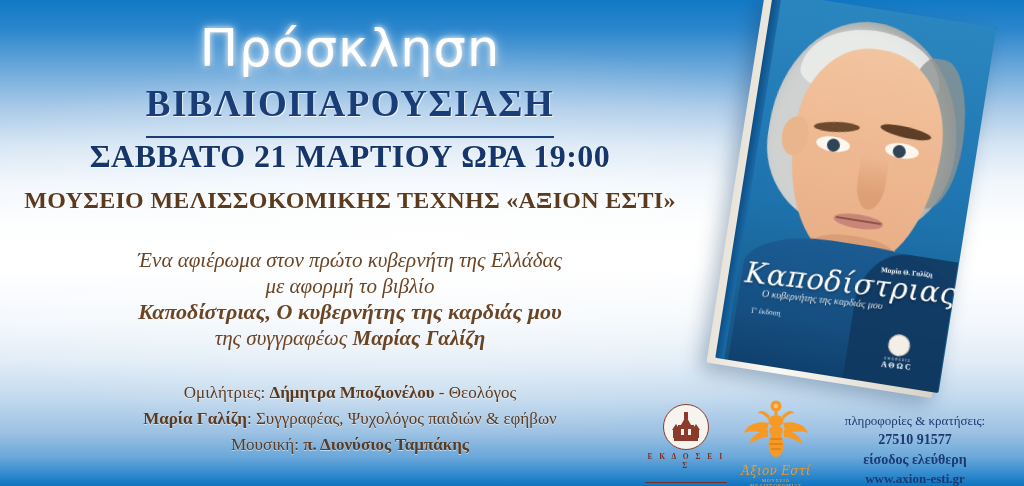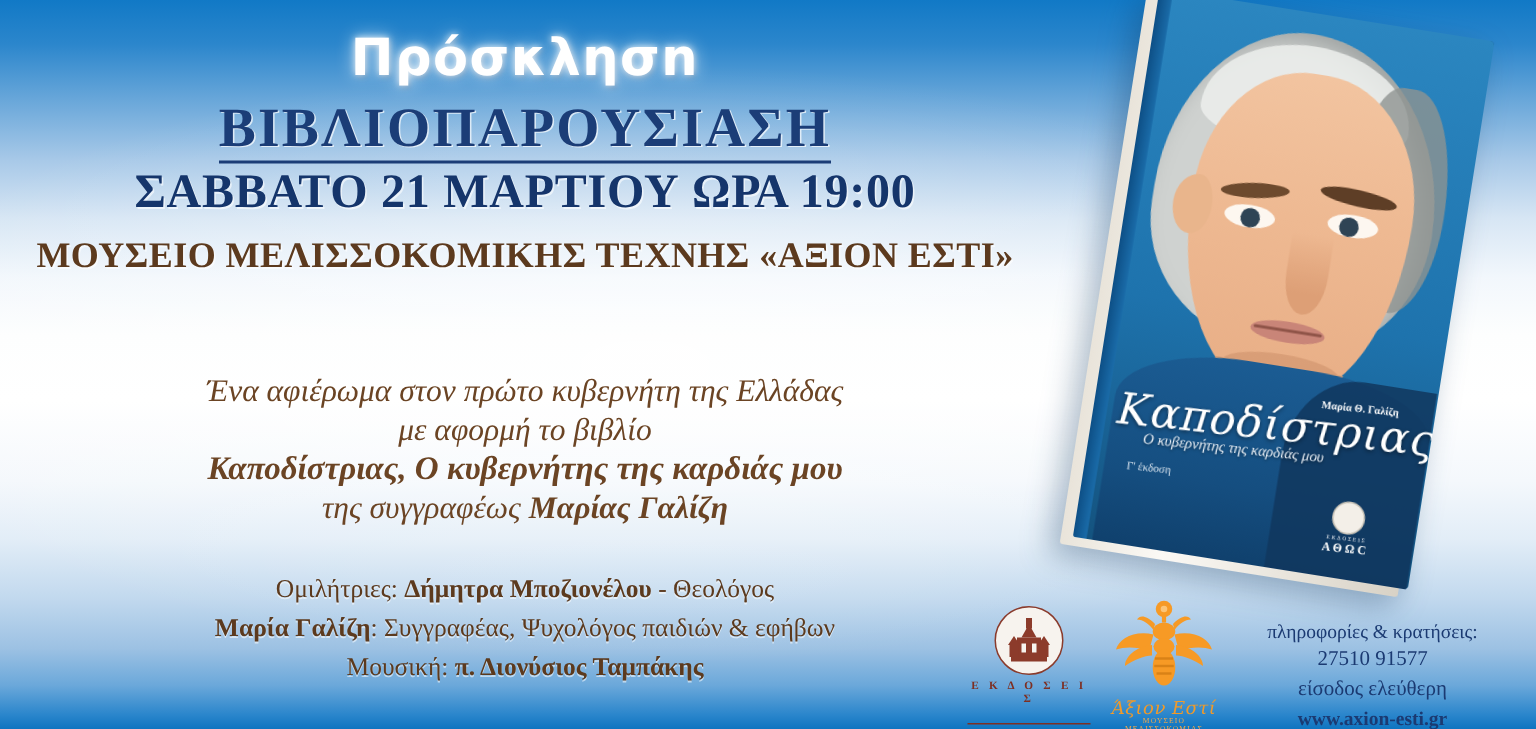--- a/index.html
+++ b/index.html
@@ -46,41 +46,41 @@
   .layer { position: absolute; }
 
   
   #headline-block {
     left: 0;
     top: 22px;
     width: 700px;
     text-align: center;
   }
   #invitation-title {
-    font-size: 34px;
-    font-weight: bold;
+    font-size: 51px;
+    font-weight: normal;
     color: #ffffff;
     letter-spacing: 1px;
     line-height: 1.05;
     text-shadow:
       0 0 5px rgba(255,255,255,0.9),
       0 0 12px rgba(255,255,255,0.7),
       1px 2px 3px rgba(40,90,140,0.45);
     font-family: "DejaVu Sans", sans-serif;
   }
   #presentation-title {
     margin-top: 8px;
     font-size: 37px;
     font-weight: bold;
     color: #1b3d77;
     letter-spacing: 1.5px;
     line-height: 1.1;
     display: inline-block;
     border-bottom: 2px solid #1b3d77;
-    padding-bottom: 1px;
+    padding-bottom: 12px;
     text-shadow: 1px 1px 0 rgba(255,255,255,0.7);
   }
   #event-datetime {
     margin-top: 0;
     font-size: 32px;
     font-weight: bold;
     color: #15356b;
     letter-spacing: 0.5px;
     text-shadow: 1px 1px 0 rgba(255,255,255,0.6);
   }
@@ -136,21 +136,21 @@
   #contact-block {
     right: 14px;
     top: 412px;
     width: 190px;
     text-align: center;
     color: #1b3a72;
     font-size: 13px;
     line-height: 1.42;
   }
   #contact-label { font-weight: normal; }
-  #contact-phone, #contact-entry { font-weight: normal; font-size: 14px; }
+  #contact-phone, #contact-entry { font-weight: bold; font-size: 14px; }
   #contact-website { font-weight: bold; font-size: 13px; }
 
   
   #publisher-logo {
     left: 645px;
     top: 404px;
     width: 82px;
     text-align: center;
   }
   #publisher-emblem {

